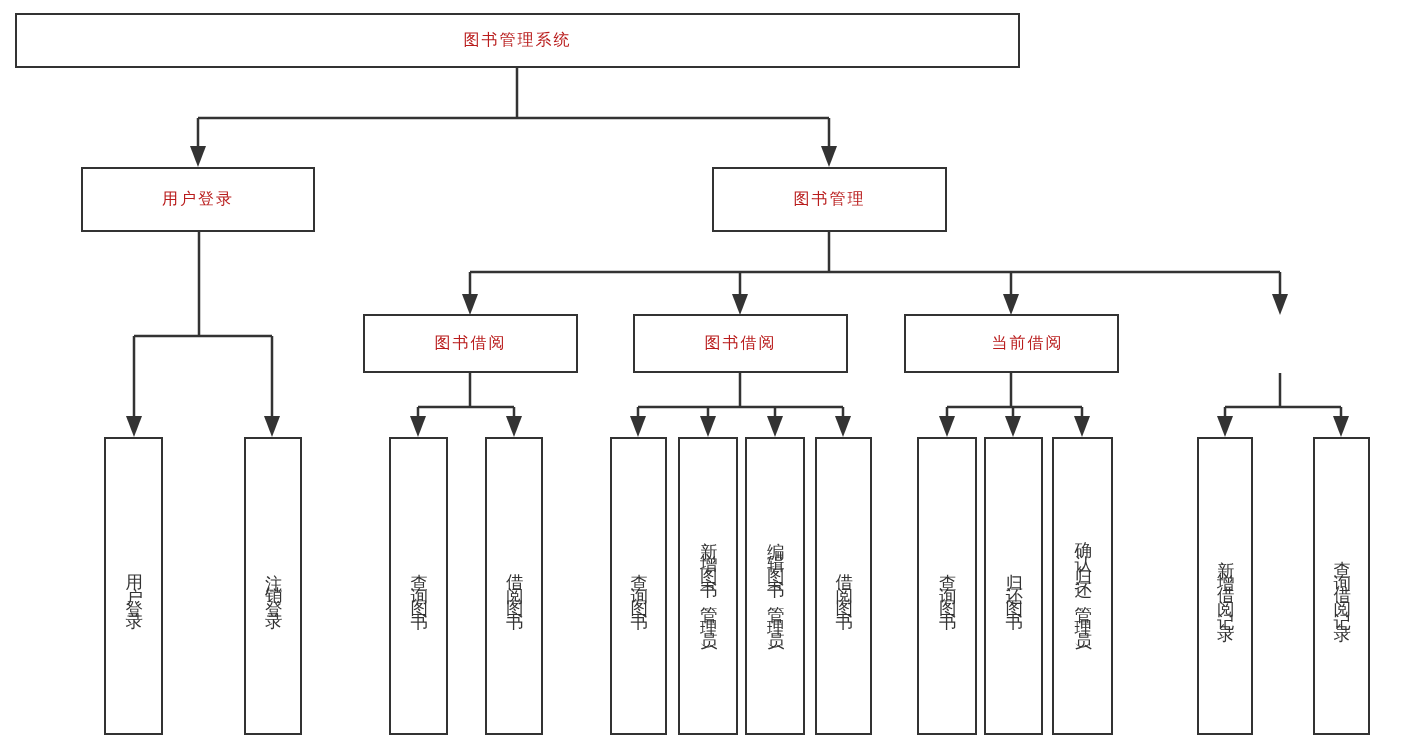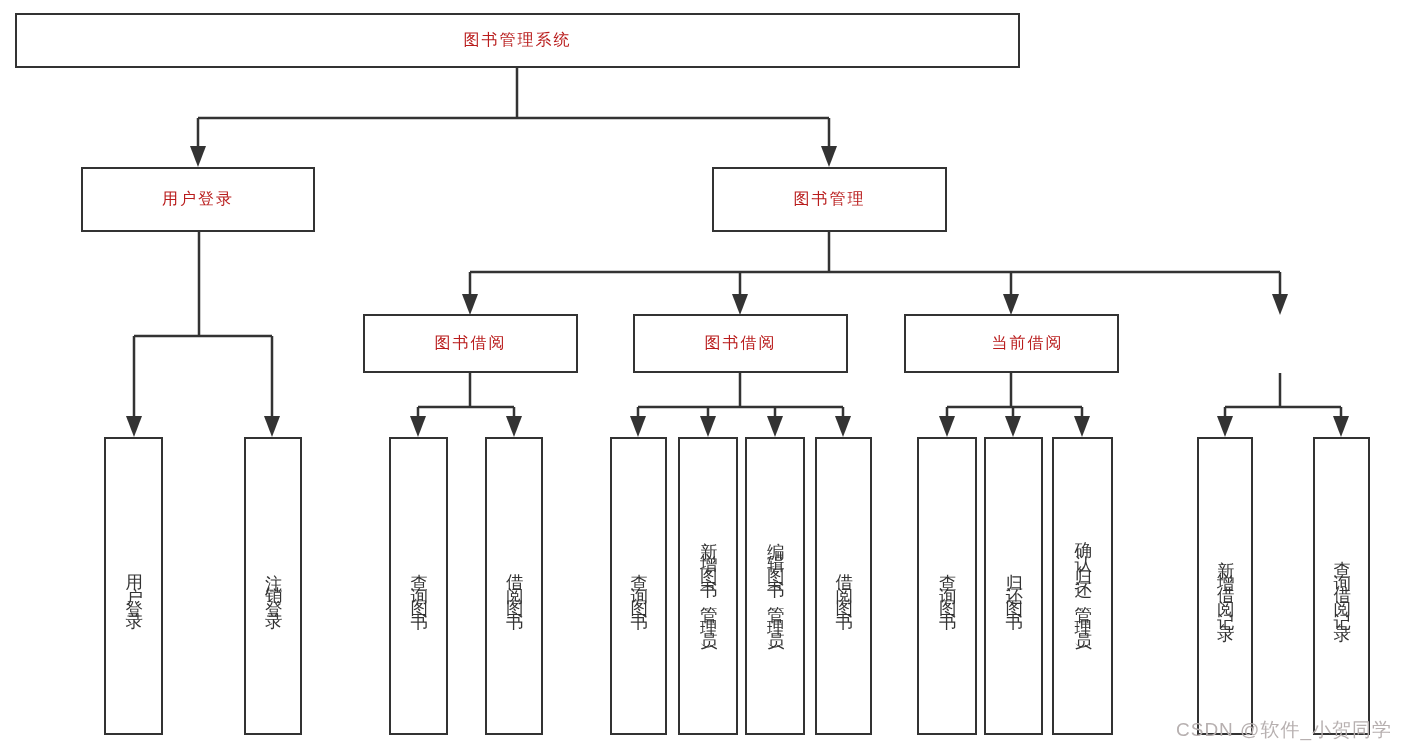--- a/index.html
+++ b/index.html
@@ -153,15 +153,14 @@
     <span>确认归还（管理员）</span>
   </div>
 
   <div class="vbox" style="left:1197px; top:437px; width:56px; height:298px;">
     <span>新增借阅记录</span>
   </div>
   <div class="vbox" style="left:1313px; top:437px; width:57px; height:298px;">
     <span>查询借阅记录</span>
   </div>
 
-  <div class="watermark">CSDN @软件_小贺同学</div>
 
 </div>
 
 </body></html>

